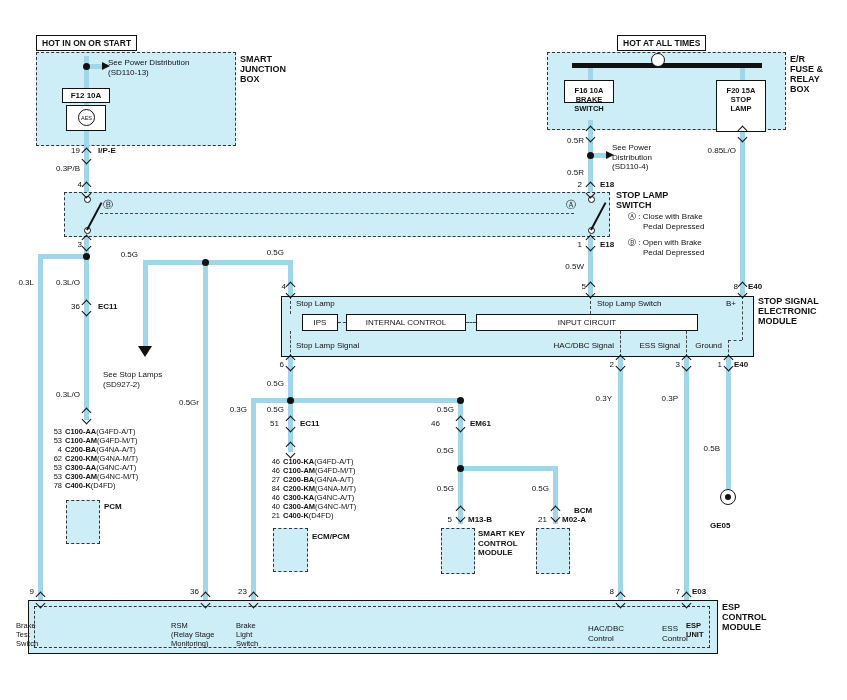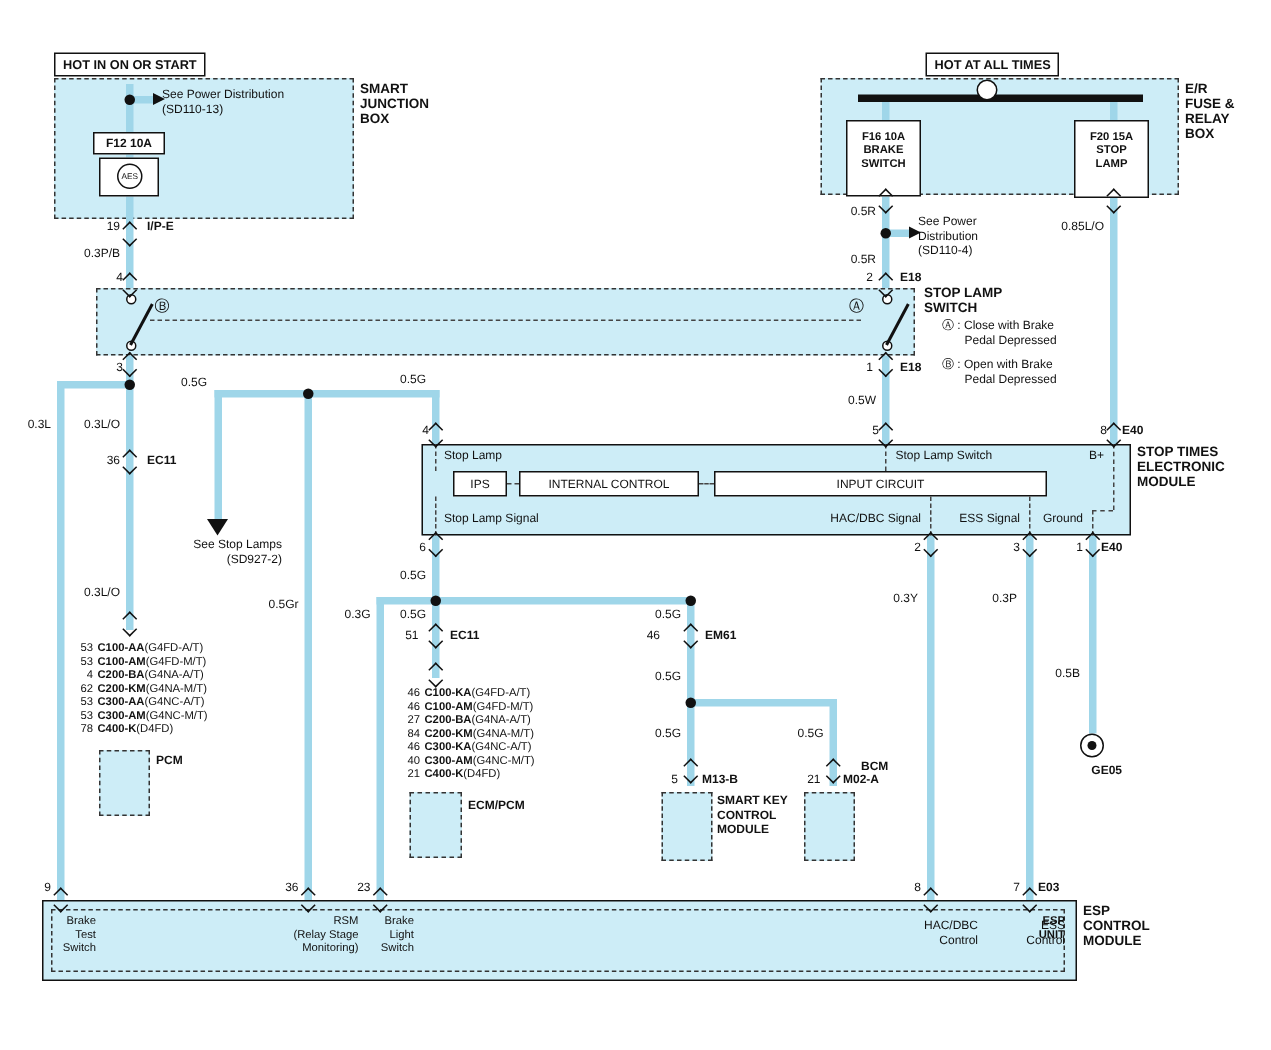--- a/index.html
+++ b/index.html
@@ -9,21 +9,21 @@
   .bluebox.solid{border:1.2px solid #111;}
   .wire{position:absolute;background:var(--wire,#9fd6e9);}
   .dot{position:absolute;width:7px;height:7px;background:#111;border-radius:50%;}
   .wbox{position:absolute;background:#fff;border:1px solid #111;box-sizing:border-box;
         text-align:center;font-weight:bold;white-space:pre-line;}
   .lbl{position:absolute;font-size:8px;line-height:9.5px;white-space:pre-line;}
   .t9{font-size:9px;line-height:10px;}
   .t75{font-size:7.5px;line-height:8.8px;}
   .b{font-weight:bold;}
   .ra{text-align:right;}
-  .ctr{text-align:right;}
+  .ctr{text-align:left;margin-top:12px;}
   .hang{padding-left:15px;text-indent:-15px;}
   .hotbox{position:absolute;border:1.2px solid #111;background:#fff;font-size:8.5px;font-weight:bold;
           padding:2px 5px;white-space:nowrap;}
   .legend{position:absolute;background:var(--legendbg,#b9e6f2);padding:5px 8px;font-size:8.5px;line-height:12px;}
   .cp{position:absolute;width:9px;height:16px;}
   .cp i{position:absolute;left:1px;width:6px;height:6px;border-left:1.5px solid #111;border-top:1.5px solid #111;}
   .cp i.u{top:1px;transform:rotate(45deg);}
   .cp i.d{top:8px;transform:rotate(225deg);}
   .arr-r{position:absolute;width:0;height:0;border-top:4.5px solid transparent;
          border-bottom:4.5px solid transparent;border-left:8px solid #111;}
@@ -94,21 +94,21 @@
 
   <div class="hotbox" style="left:36px;top:35px;">HOT IN ON OR START</div>
   <div class="hotbox" style="left:617px;top:35px;">HOT AT ALL TIMES</div>
 
   <div class="wbox" style="left:62px;top:88px;width:48px;height:15px;font-size:8px;line-height:14px;">F12 10A</div>
   <div class="wbox" style="left:66px;top:105px;width:40px;height:26px;"></div>
   <div class="circle" style="left:78px;top:109px;width:17px;height:17px;font-size:5.5px;line-height:16px;text-align:center;">AES</div>
 
   <div class="blackbar" style="left:572px;top:63px;width:190px;height:5px;"></div>
   <div class="circle" style="left:651px;top:53px;width:14px;height:14px;border-width:1.5px;"></div>
-  <div class="wbox" style="left:564px;top:80px;width:50px;height:51px;font-size:7.5px;line-height:9px;padding-top:5px;">F16 10A
+  <div class="wbox" style="left:564px;top:80px;width:50px;height:23px;font-size:7.5px;line-height:9px;padding-top:5px;">F16 10A
 BRAKE
 SWITCH</div>
   <div class="wbox" style="left:716px;top:80px;width:50px;height:52px;font-size:7.5px;line-height:9px;padding-top:5px;">F20 15A
 STOP
 LAMP</div>
 
   <div class="dashh" style="left:100px;top:213px;width:474px;"></div>
   <div class="term" style="left:84px;top:196px;"></div>
   <div class="term" style="left:84px;top:227px;"></div>
   <div class="term" style="left:588px;top:196px;"></div>
@@ -280,21 +280,21 @@
   <div class="lbl b" style="left:98px;top:302px;">EC11</div>
   <div class="lbl ra" style="left:42px;top:390px;width:38px;">0.3L/O</div>
   <div class="lbl b" style="left:104px;top:502px;">PCM</div>
 
   <div class="lbl ra" style="left:104px;top:250px;width:34px;">0.5G</div>
   <div class="lbl ra" style="left:252px;top:248px;width:32px;">0.5G</div>
   <div class="lbl ctr" style="left:103px;top:358px;width:85px;">See Stop Lamps
 (SD927-2)</div>
   <div class="lbl ra" style="left:165px;top:398px;width:34px;">0.5Gr</div>
 
-  <div class="lbl b t9" style="left:758px;top:296px;">STOP TIMES
+  <div class="lbl b t9" style="left:758px;top:296px;">STOP SIGNAL
 ELECTRONIC
 MODULE</div>
   <div class="lbl ra" style="left:270px;top:282px;width:16px;">4</div>
   <div class="lbl ra" style="left:570px;top:282px;width:16px;">5</div>
   <div class="lbl ra" style="left:722px;top:282px;width:16px;">8</div>
   <div class="lbl b" style="left:748px;top:282px;">E40</div>
   <div class="lbl" style="left:296px;top:299px;">Stop Lamp</div>
   <div class="lbl" style="left:597px;top:299px;">Stop Lamp Switch</div>
   <div class="lbl ra" style="left:710px;top:299px;width:26px;">B+</div>
   <div class="lbl" style="left:296px;top:341px;">Stop Lamp Signal</div>

